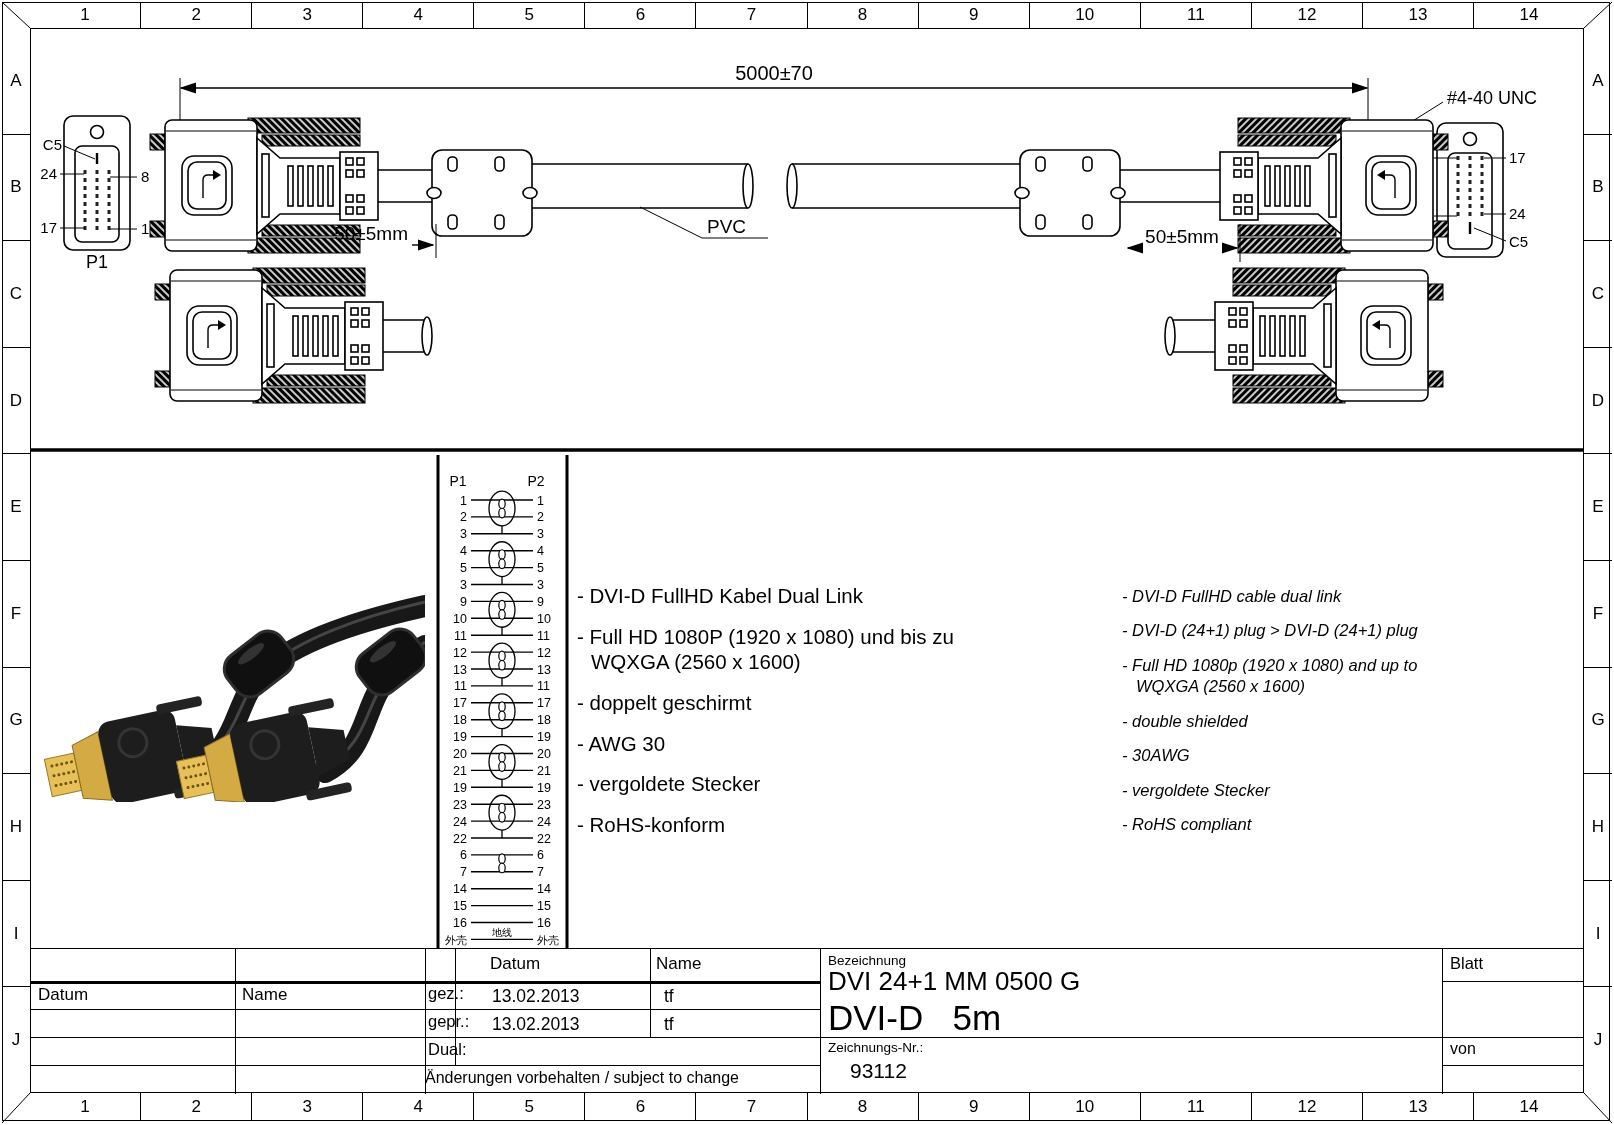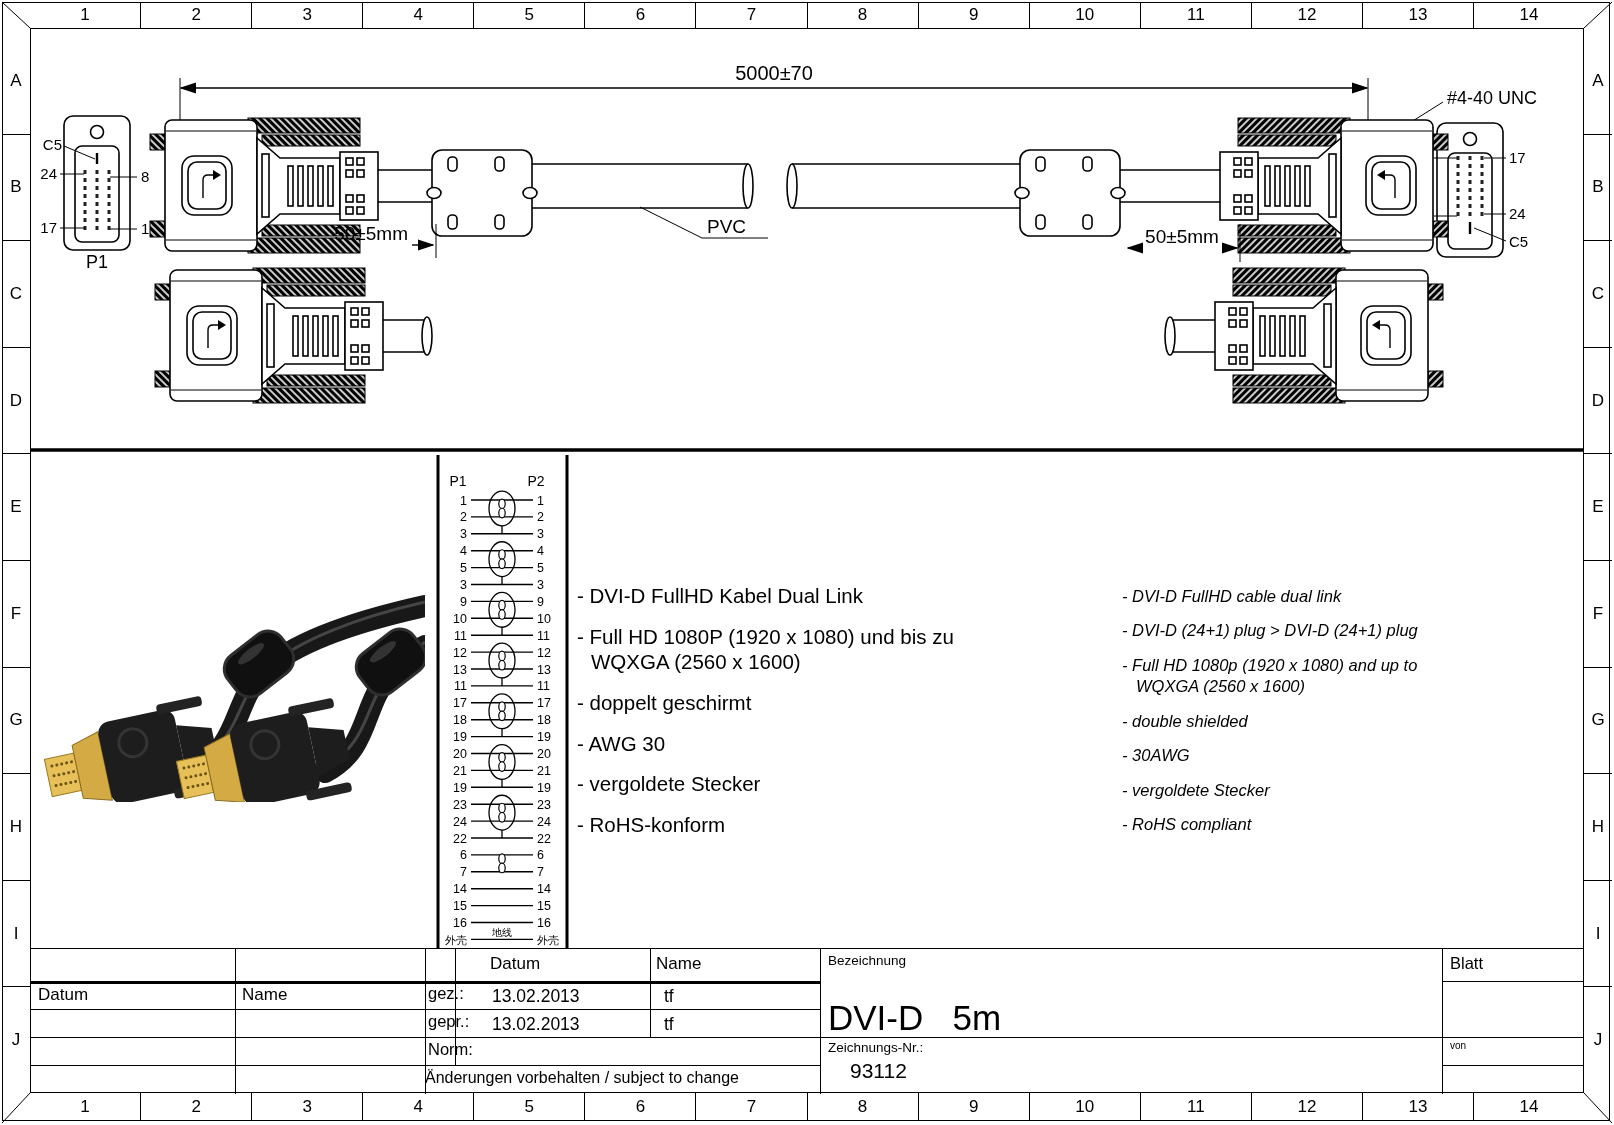--- a/index.html
+++ b/index.html
@@ -565,24 +565,25 @@
     <div class="tb-text" style="left:212px;top:36px;font-size:17px;">Name</div>
     <div class="tb-text" style="left:460px;top:5px;font-size:17px;">Datum</div>
     <div class="tb-text" style="left:626px;top:5px;font-size:17px;">Name</div>
 
     <div class="tb-text" style="left:398px;top:35px;font-size:16.5px;">gez.:</div>
     <div class="tb-text" style="left:462px;top:37px;font-size:17.5px;">13.02.2013</div>
     <div class="tb-text" style="left:634px;top:37px;font-size:17.5px;">tf</div>
     <div class="tb-text" style="left:398px;top:63px;font-size:16.5px;">gepr.:</div>
     <div class="tb-text" style="left:462px;top:65px;font-size:17.5px;">13.02.2013</div>
     <div class="tb-text" style="left:634px;top:65px;font-size:17.5px;">tf</div>
-    <div class="tb-text" style="left:398px;top:91px;font-size:16.5px;">Norm:</div>
+    <div class="tb-text" style="left:398px;top:91px;font-size:16.5px;">Dual:</div>
 
     <div class="tb-text" style="left:395px;top:120px;width:395px;text-align:left;font-size:16px;">Änderungen vorbehalten / subject to change</div>
 
     <div class="tb-text" style="left:798px;top:4px;font-size:13.5px;">Bezeichnung</div>
+    <div class="tb-text" style="left:798px;top:17px;font-size:26px;">DVI 24+1 MM 0500 G</div>
     <div class="tb-text pre" style="left:798px;top:49px;font-size:35px;">DVI-D   5m</div>
     <div class="tb-text" style="left:798px;top:91px;font-size:13.5px;">Zeichnungs-Nr.:</div>
     <div class="tb-text" style="left:798px;top:110px;font-size:21px;margin-left:22px;">93112</div>
     <div class="tb-text" style="left:1420px;top:5px;font-size:16.5px;">Blatt</div>
-    <div class="tb-text" style="left:1420px;top:91px;font-size:10px;">von</div>
+    <div class="tb-text" style="left:1420px;top:91px;font-size:16px;">von</div>
   </div>
 </div>
 
 </body></html>

